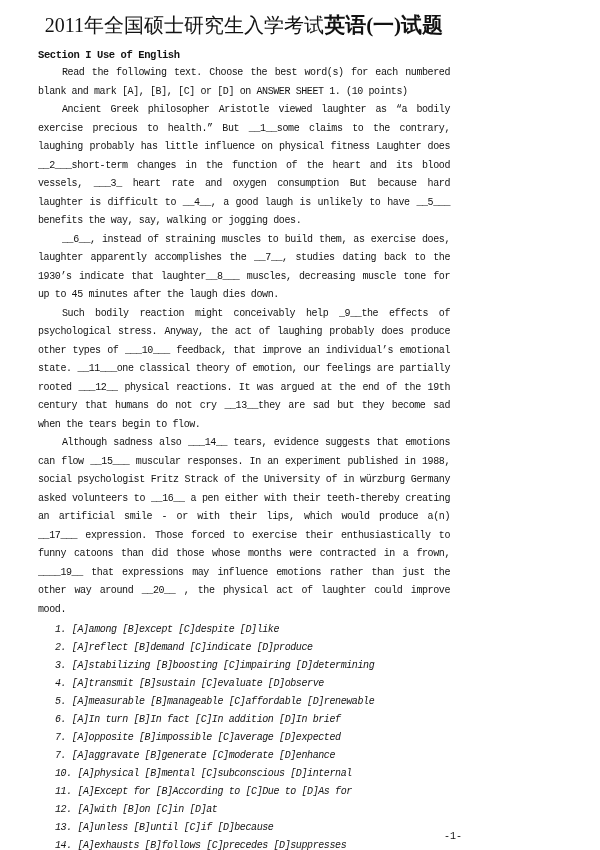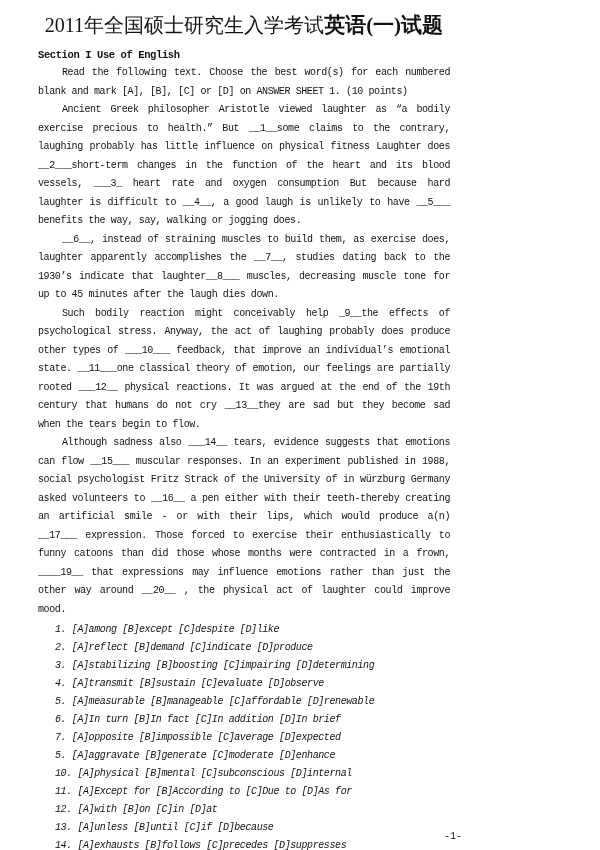--- a/index.html
+++ b/index.html
@@ -79,21 +79,21 @@
     </div>
 
   <div class="question-list" id="question-list">
       <div class="question">1. [A]among [B]except [C]despite [D]like</div>
       <div class="question">2. [A]reflect [B]demand [C]indicate [D]produce</div>
       <div class="question">3. [A]stabilizing [B]boosting [C]impairing [D]determining</div>
       <div class="question">4. [A]transmit [B]sustain [C]evaluate [D]observe</div>
       <div class="question">5. [A]measurable [B]manageable [C]affordable [D]renewable</div>
       <div class="question">6. [A]In turn [B]In fact [C]In addition [D]In brief</div>
       <div class="question">7. [A]opposite [B]impossible [C]average [D]expected</div>
-      <div class="question">5. [A]aggravate [B]generate [C]moderate [D]enhance</div>
+      <div class="question">7. [A]aggravate [B]generate [C]moderate [D]enhance</div>
       <div class="question">10. [A]physical [B]mental [C]subconscious [D]internal</div>
       <div class="question">11. [A]Except for [B]According to [C]Due to [D]As for</div>
       <div class="question">12. [A]with [B]on [C]in [D]at</div>
       <div class="question">13. [A]unless [B]until [C]if [D]because</div>
       <div class="question">14. [A]exhausts [B]follows [C]precedes [D]suppresses</div>
       <div class="question">15. [A]into [B]from [C]towards [D]beyond</div>
       <div class="question">18. [A]adapted [B]catered [C]turned [D]reacted</div>
     </div>
 
   <div class="page-number">-1-</div>

